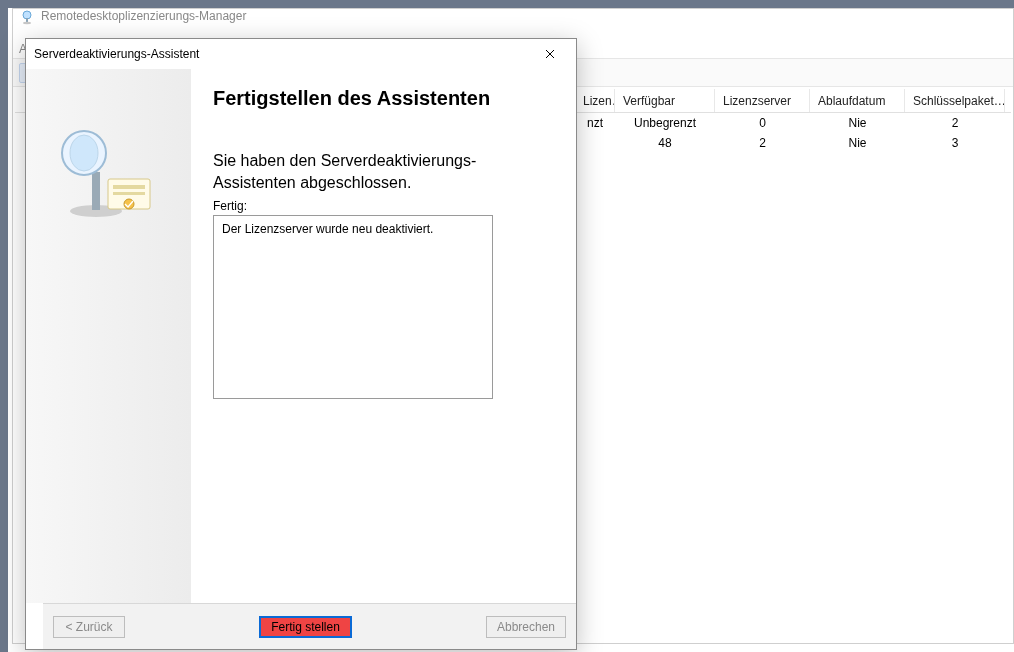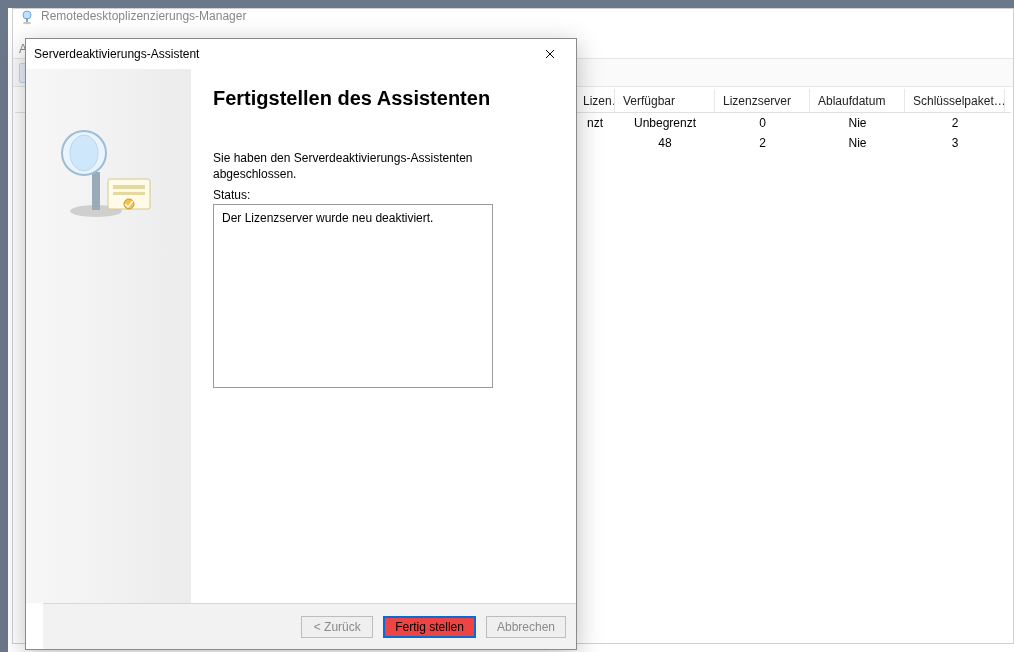--- a/index.html
+++ b/index.html
@@ -162,21 +162,21 @@
   .wiz-main {
     flex: 1;
     padding: 18px 20px 0 22px;
   }
   .wiz-heading {
     font-size: 20px;
     font-weight: 600;
     margin: 0 0 40px 0;
   }
   .wiz-paragraph {
-    font-size: 12px;
+    font-size: 16px;
     margin: 0 0 0 0;
     line-height: 1.35;
     max-width: 275px;
   }
   .wiz-label {
     font-size: 12px;
     margin-top: 6px;
     margin-bottom: 2px;
   }
   .status-box {
@@ -186,21 +186,21 @@
     padding: 6px 8px;
     font-size: 12px;
     background: #fff;
     overflow: auto;
   }
   .wiz-buttons {
     height: 46px;
     border-top: 1px solid #d8d8d8;
     display: flex;
     align-items: center;
-    justify-content: flex-end;
+    justify-content: space-between;
     padding: 0 10px;
     gap: 10px;
     background: #f2f2f2;
     margin-left: 17px;
   }
   .btn {
     min-width: 72px;
     height: 22px;
     font-size: 12px;
     border: 1px solid #8f8f8f;
@@ -296,21 +296,21 @@
             <rect x="55" y="68" width="32" height="4" fill="#e4d9a0"></rect>
             <rect x="55" y="75" width="32" height="3" fill="#e4d9a0"></rect>
             <circle cx="71" cy="87" r="5" fill="#f6c24a" stroke="#c79a2d"></circle>
             <polyline points="67,87 70,90 75,84" fill="none" stroke="#fff" stroke-width="1.4"></polyline>
           </svg>
         </div>
       </div>
       <div class="wiz-main">
         <h2 class="wiz-heading">Fertigstellen des Assistenten</h2>
         <p class="wiz-paragraph">Sie haben den Serverdeaktivierungs-Assistenten abgeschlossen.</p>
-        <div class="wiz-label">Status:</div>
+        <div class="wiz-label">Fertig:</div>
         <div class="status-box">
           <span>Der Lizenzserver wurde neu deaktiviert.</span>
         </div>
       </div>
     </div>
     <div class="wiz-buttons">
       <span class="btn btn-disabled">&lt; Zurück</span>
       <span class="btn btn-default">Fertig stellen</span>
       <span class="btn btn-disabled">Abbrechen</span>
     </div>

